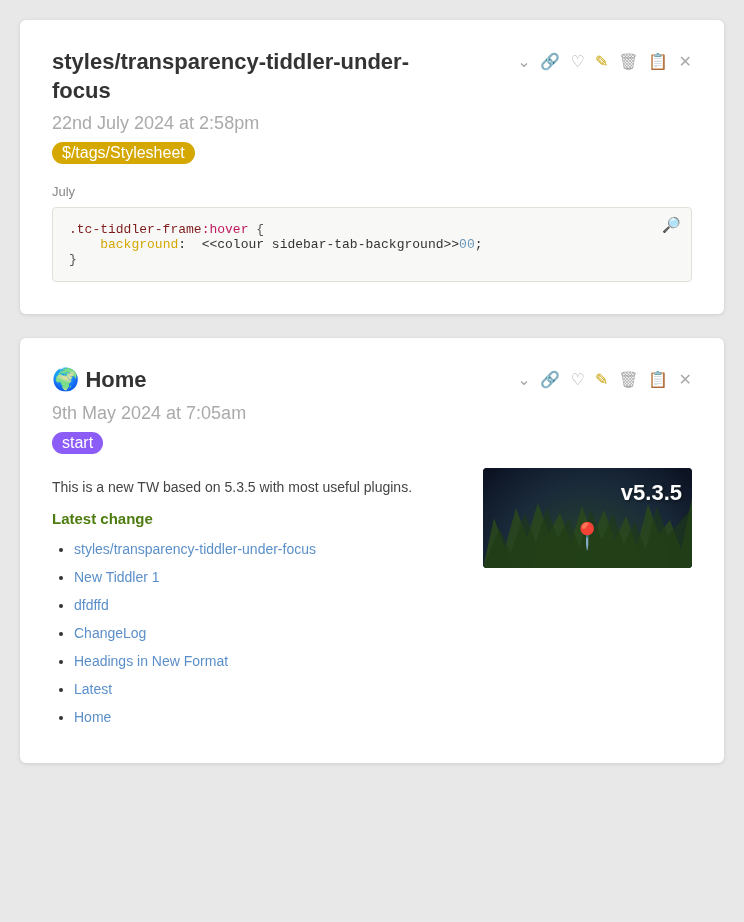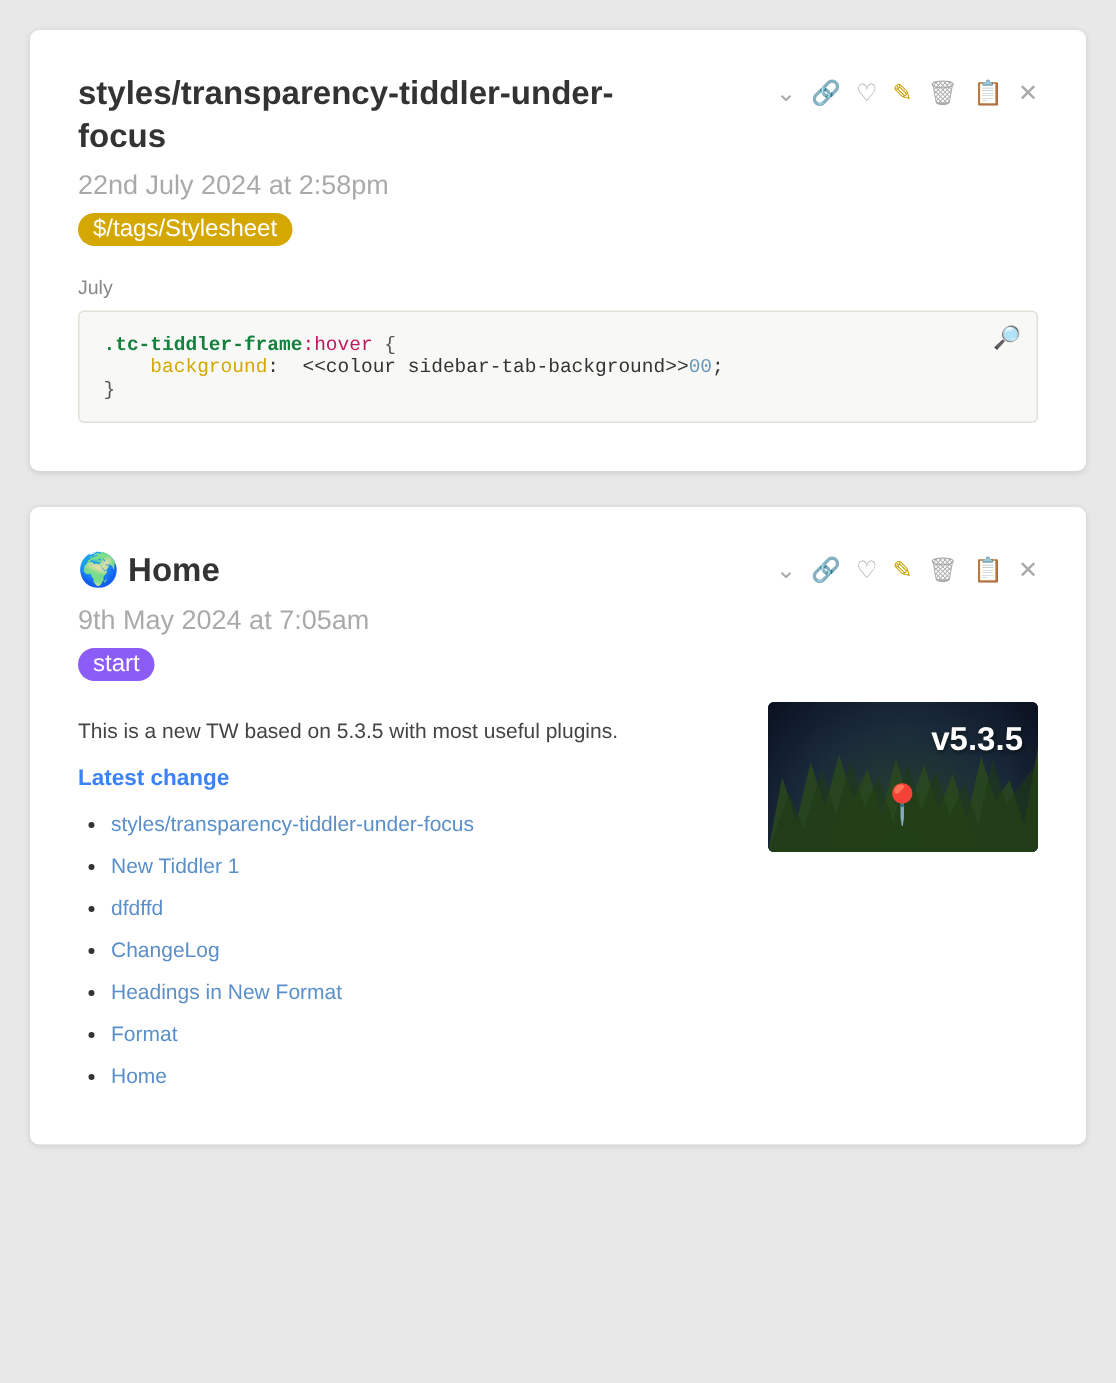--- a/index.html
+++ b/index.html
@@ -82,54 +82,54 @@
       margin-top: 6px;
     }
     .code-copy-icon {
       position: absolute;
       top: 8px;
       right: 10px;
       color: #bbb;
       cursor: pointer;
       font-size: 15px;
     }
-    .code-selector { color: #15803d; font-weight: bold; }
+    .code-selector { color: #7f1d1d; }
     .code-pseudo { color: #be185d; }
     .code-brace { color: #555; }
     .code-property { color: #d4a800; }
     .code-number { color: #6897bb; }
     .description-text {
       color: #444;
       line-height: 1.6;
       margin-top: 18px;
     }
     .content-area {
       display: flex;
       gap: 20px;
       margin-top: 4px;
     }
     .content-left { flex: 1; }
     .latest-change-heading {
       font-weight: 700;
       font-size: 15px;
       margin-top: 12px;
       margin-bottom: 8px;
-      color: #3b82f6;
+      color: #4d7c0f;
     }
     .link-list {
       list-style: disc;
       padding-left: 22px;
       line-height: 2;
     }
     .link-list li a {
       color: #5b8fc9;
       text-decoration: none;
     }
     .thumbnail {
-      width: 180px;
+      width: 209px;
       height: 100px;
       background: linear-gradient(160deg, #1a2a3a 0%, #2a3a4a 50%, #1a1a2a 100%);
       border-radius: 4px;
       flex-shrink: 0;
       display: flex;
       align-items: center;
       justify-content: flex-end;
       padding-right: 12px;
       position: relative;
       overflow: hidden;
@@ -223,21 +223,21 @@
   <div class="content-area">
     <div class="content-left">
       <p class="description-text">This is a new TW based on 5.3.5 with most useful plugins.</p>
       <div class="latest-change-heading">Latest change</div>
       <ul class="link-list">
         <li><a href="#">styles/transparency-tiddler-under-focus</a></li>
         <li><a href="#">New Tiddler 1</a></li>
         <li><a href="#">dfdffd</a></li>
         <li><a href="#">ChangeLog</a></li>
         <li><a href="#">Headings in New Format</a></li>
-        <li><a href="#">Format</a></li>
+        <li><a href="#">Latest</a></li>
         <li><a href="#">Home</a></li>
       </ul>
     </div>
     <div class="thumbnail">
       <div class="thumbnail-bg"></div>
 
       <svg class="grass" viewBox="0 0 190 70" xmlns="http://www.w3.org/2000/svg" preserveAspectRatio="none">
         <polygon points="0,70 10,20 20,50 30,10 40,40 50,5 60,35 70,15 80,45 90,8 100,38 110,12 120,42 130,18 140,48 150,6 160,36 170,22 180,52 190,0 190,70" fill="#2a4a1a" opacity="0.8"></polygon>
         <polygon points="0,70 15,30 25,55 38,15 48,45 58,10 68,40 78,20 88,50 98,12 108,42 118,16 128,46 138,24 148,52 158,8 168,38 178,25 190,10 190,70" fill="#1e3a14" opacity="0.6"></polygon>
       </svg>

